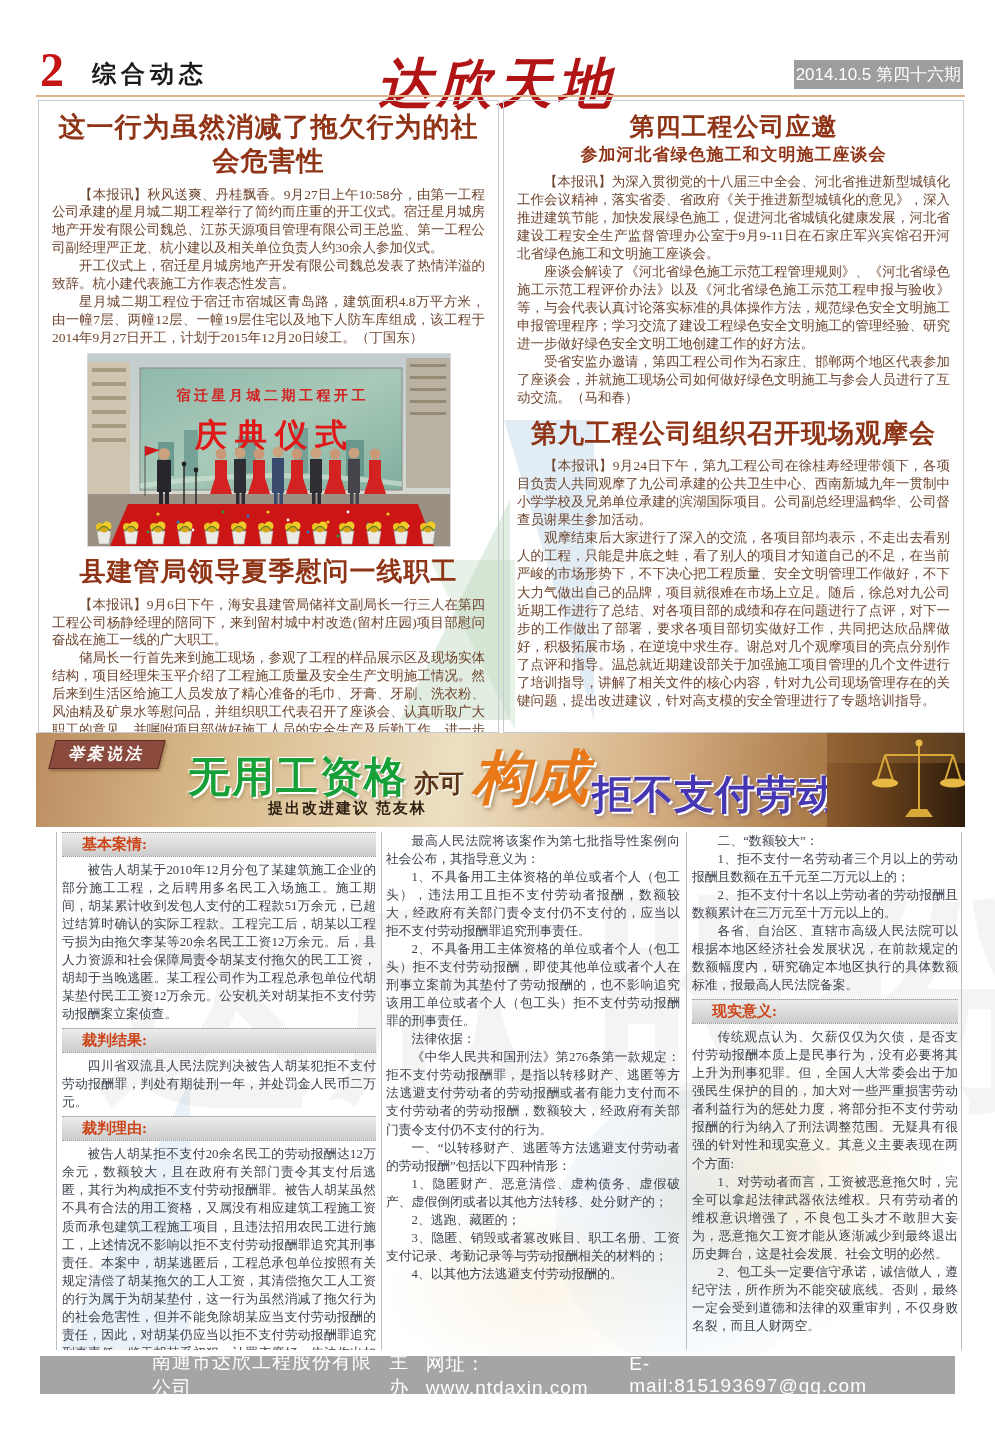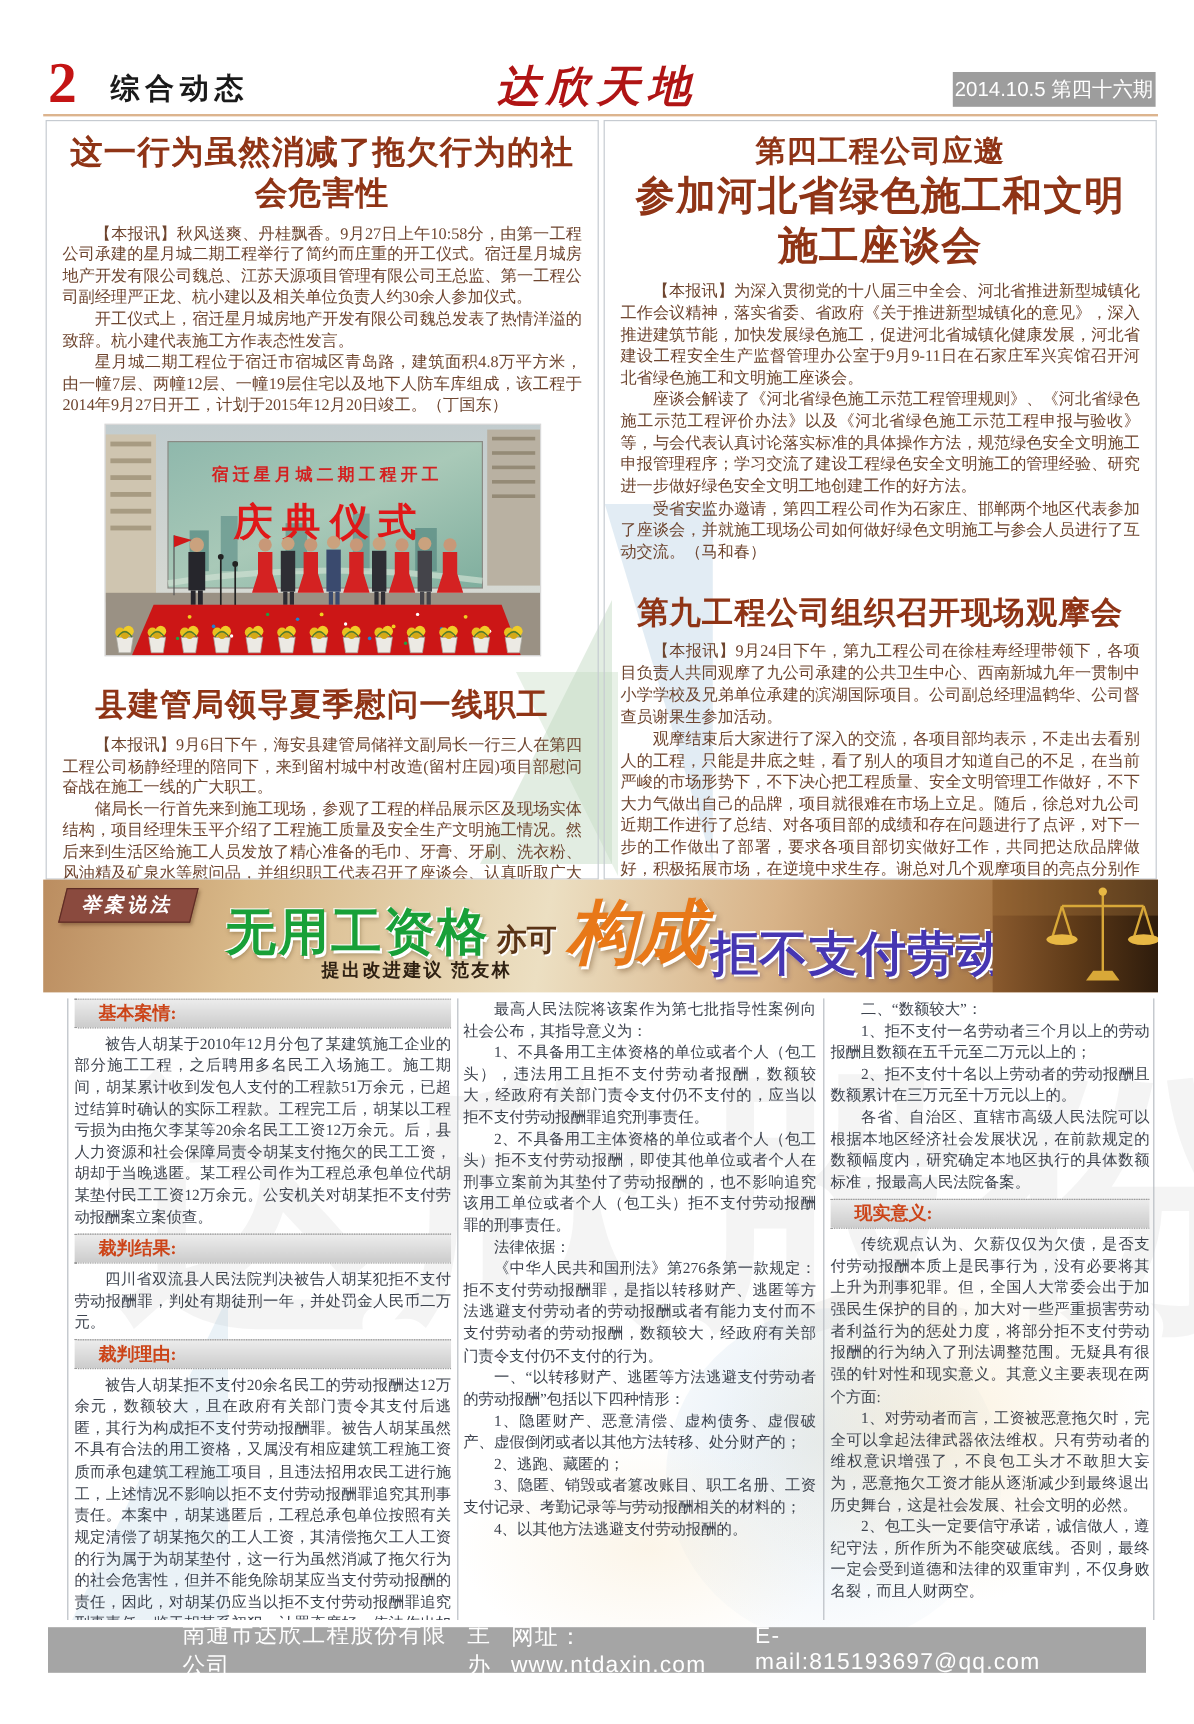--- a/index.html
+++ b/index.html
@@ -5,21 +5,21 @@
   html,body{margin:0;padding:0;background:#e9e9e9;}
   .page{position:relative;width:995px;height:1437px;background:#ffffff;margin:0 auto;
         font-family:"Liberation Serif","DejaVu Serif",serif;overflow:hidden;}
 
   
   .hdr{position:absolute;left:0;top:0;width:995px;height:98px;}
   .pageno{position:absolute;left:40px;top:46px;font-size:48px;font-weight:bold;
           color:#c41414;line-height:1;font-family:"Liberation Serif",serif;}
   .secname{position:absolute;left:92px;top:58px;font-size:24px;font-weight:bold;
            color:#1a1a1a;letter-spacing:5px;}
-  .masthead{position:absolute;left:0;right:0;top:48px;text-align:center;font-size:36px;
+  .masthead{position:absolute;left:0;right:0;top:48px;text-align:center;font-size:54px;
             font-weight:bold;font-style:italic;color:#b01414;letter-spacing:6px;}
   .issue{position:absolute;right:32px;top:60px;background:#9d9d9d;color:#ffffff;
          font-size:17px;padding:3px 2px;font-family:"Liberation Sans",sans-serif;}
   .hrule{position:absolute;left:36px;right:30px;top:95px;border-top:2px solid #dcb astonishing;}
   .hrule{border-top:2px solid #dcb48e;}
 
   
   .wm{position:absolute;z-index:0;pointer-events:none;}
   .wm-text{left:90px;top:850px;font-size:230px;font-weight:bold;color:rgba(120,120,120,0.08);
            letter-spacing:14px;white-space:nowrap;}
@@ -36,22 +36,22 @@
          background:radial-gradient(ellipse at center, rgba(246,230,200,0.40), rgba(246,230,200,0) 70%);}
 
   
   .box{position:absolute;top:100px;width:461px;height:633px;border:1px solid #c6cbd1;
        box-sizing:border-box;padding:8px 13px;overflow:hidden;z-index:1;background:transparent;}
   .box-l{left:38px;}
   .box-r{left:503px;}
   .art-title{font-size:27px;font-weight:bold;color:#8f3416;text-align:center;
              letter-spacing:1px;line-height:1.25;margin:2px 0 7px 0;}
   .art-title.two{font-size:25px;margin-bottom:2px;}
-  .art-title.two2{font-size:33px;margin:0 0 7px 0;}
-  .art-title.mid{margin-top:26px;font-size:26px;}
+  .art-title.two2{font-size:17px;margin:0 0 7px 0;}
+  .art-title.mid{margin-top:10px;font-size:26px;}
   .body p{margin:0;font-size:13.5px;line-height:1.33;text-align:justify;
           text-indent:2em;color:#6e452f;}
   .box-r .body p{line-height:1.34;}
 
   
   .photo-wrap{width:362px;height:192px;margin:7px auto 6px auto;box-shadow:0 0 0 1px #d8d8d8;}
 
   
   .banner{position:absolute;left:36px;top:733px;width:929px;height:94px;z-index:2;overflow:hidden;
           background:linear-gradient(100deg,#bb8d60 0%,#d8b888 18%,#ecdfc2 45%,#d8b388 65%,#aa7a48 84%,#7c5028 100%);}

